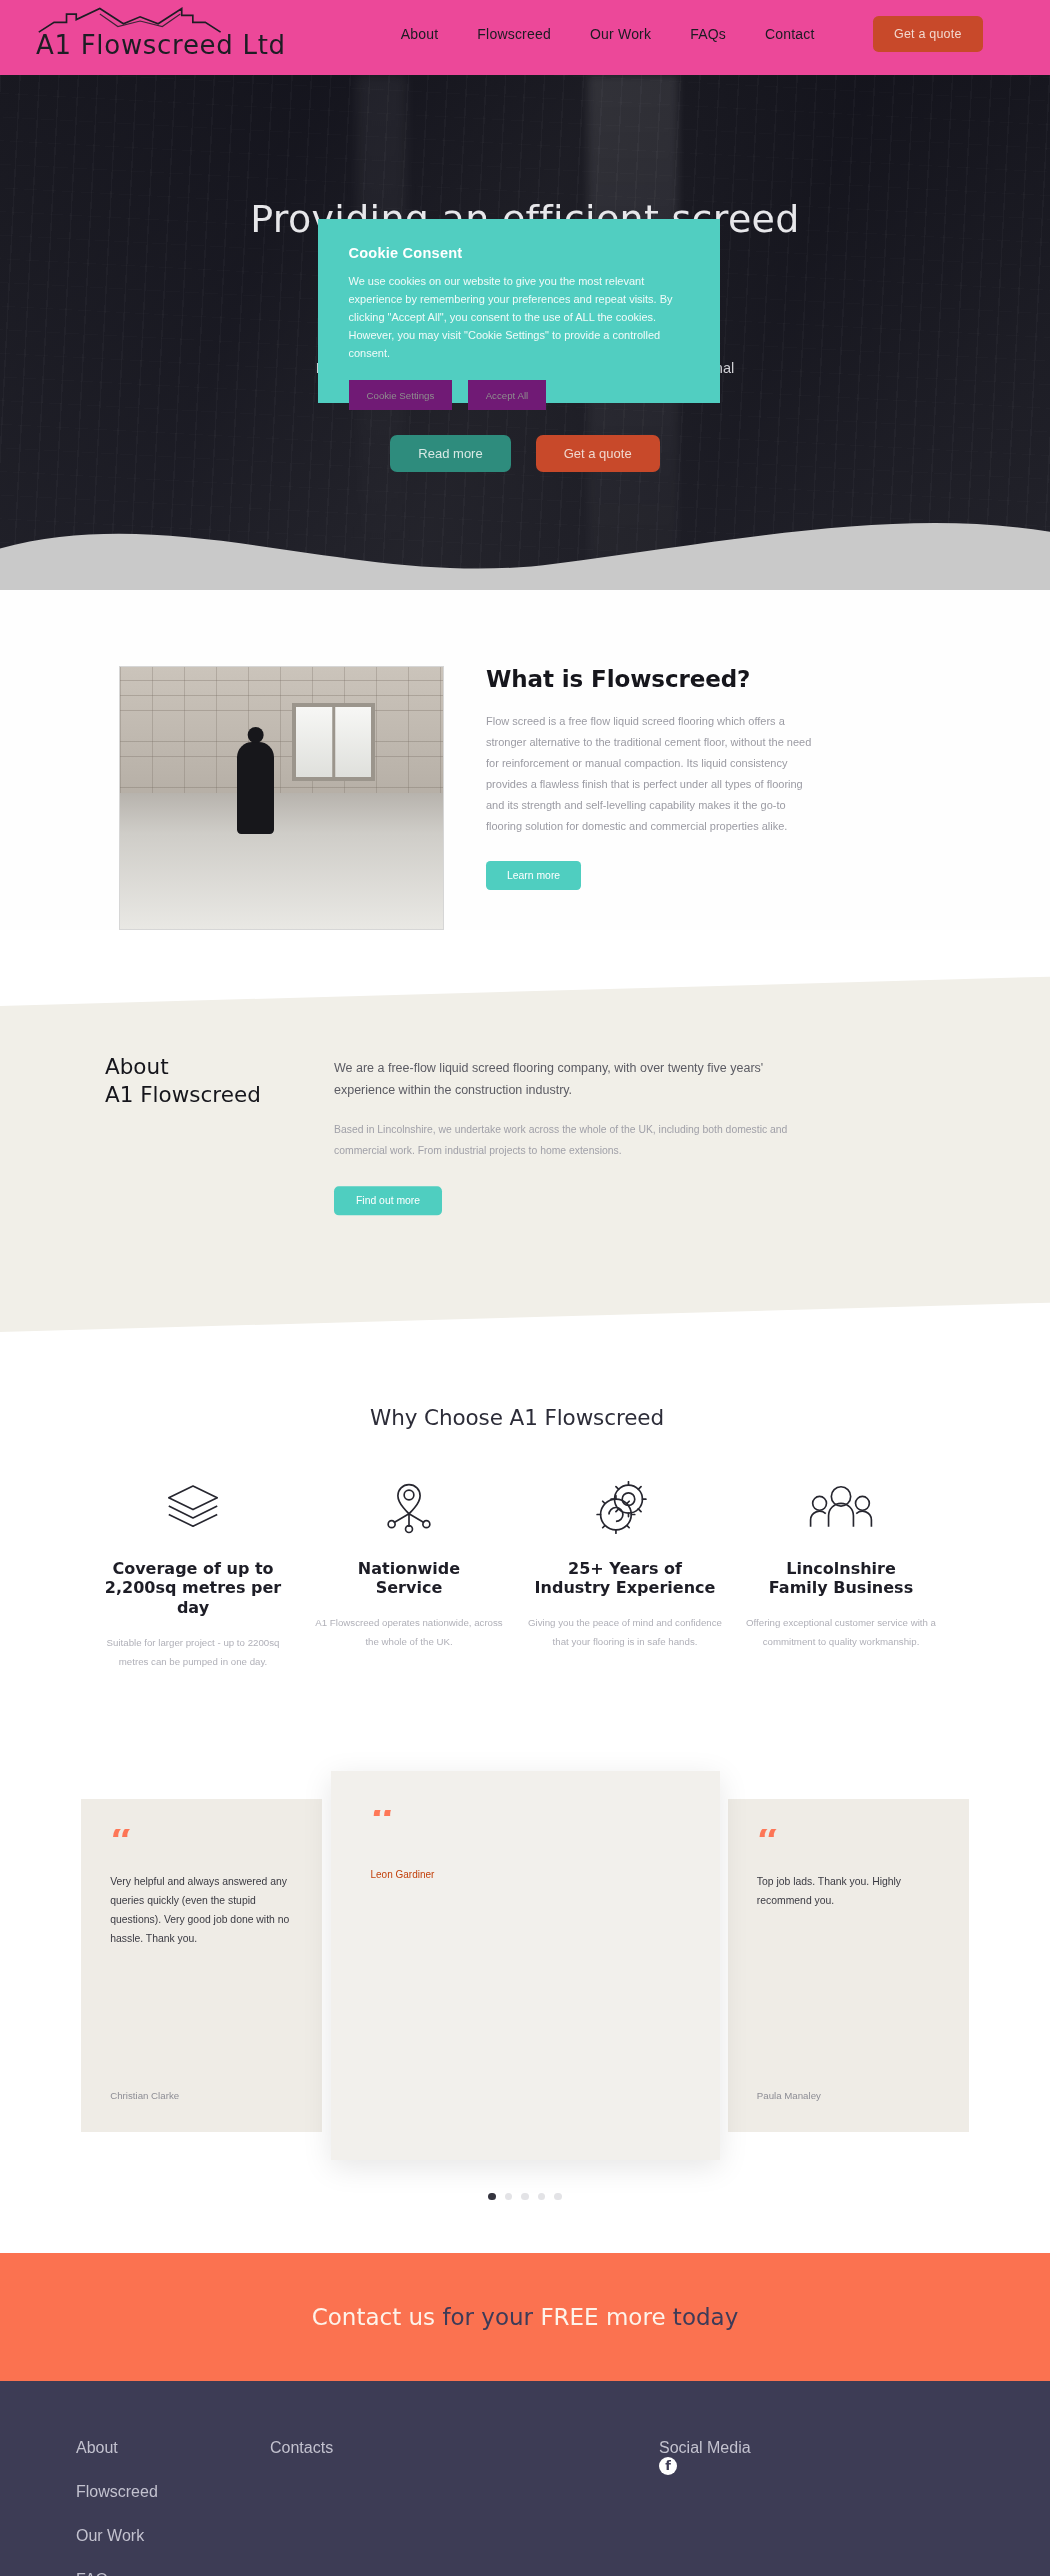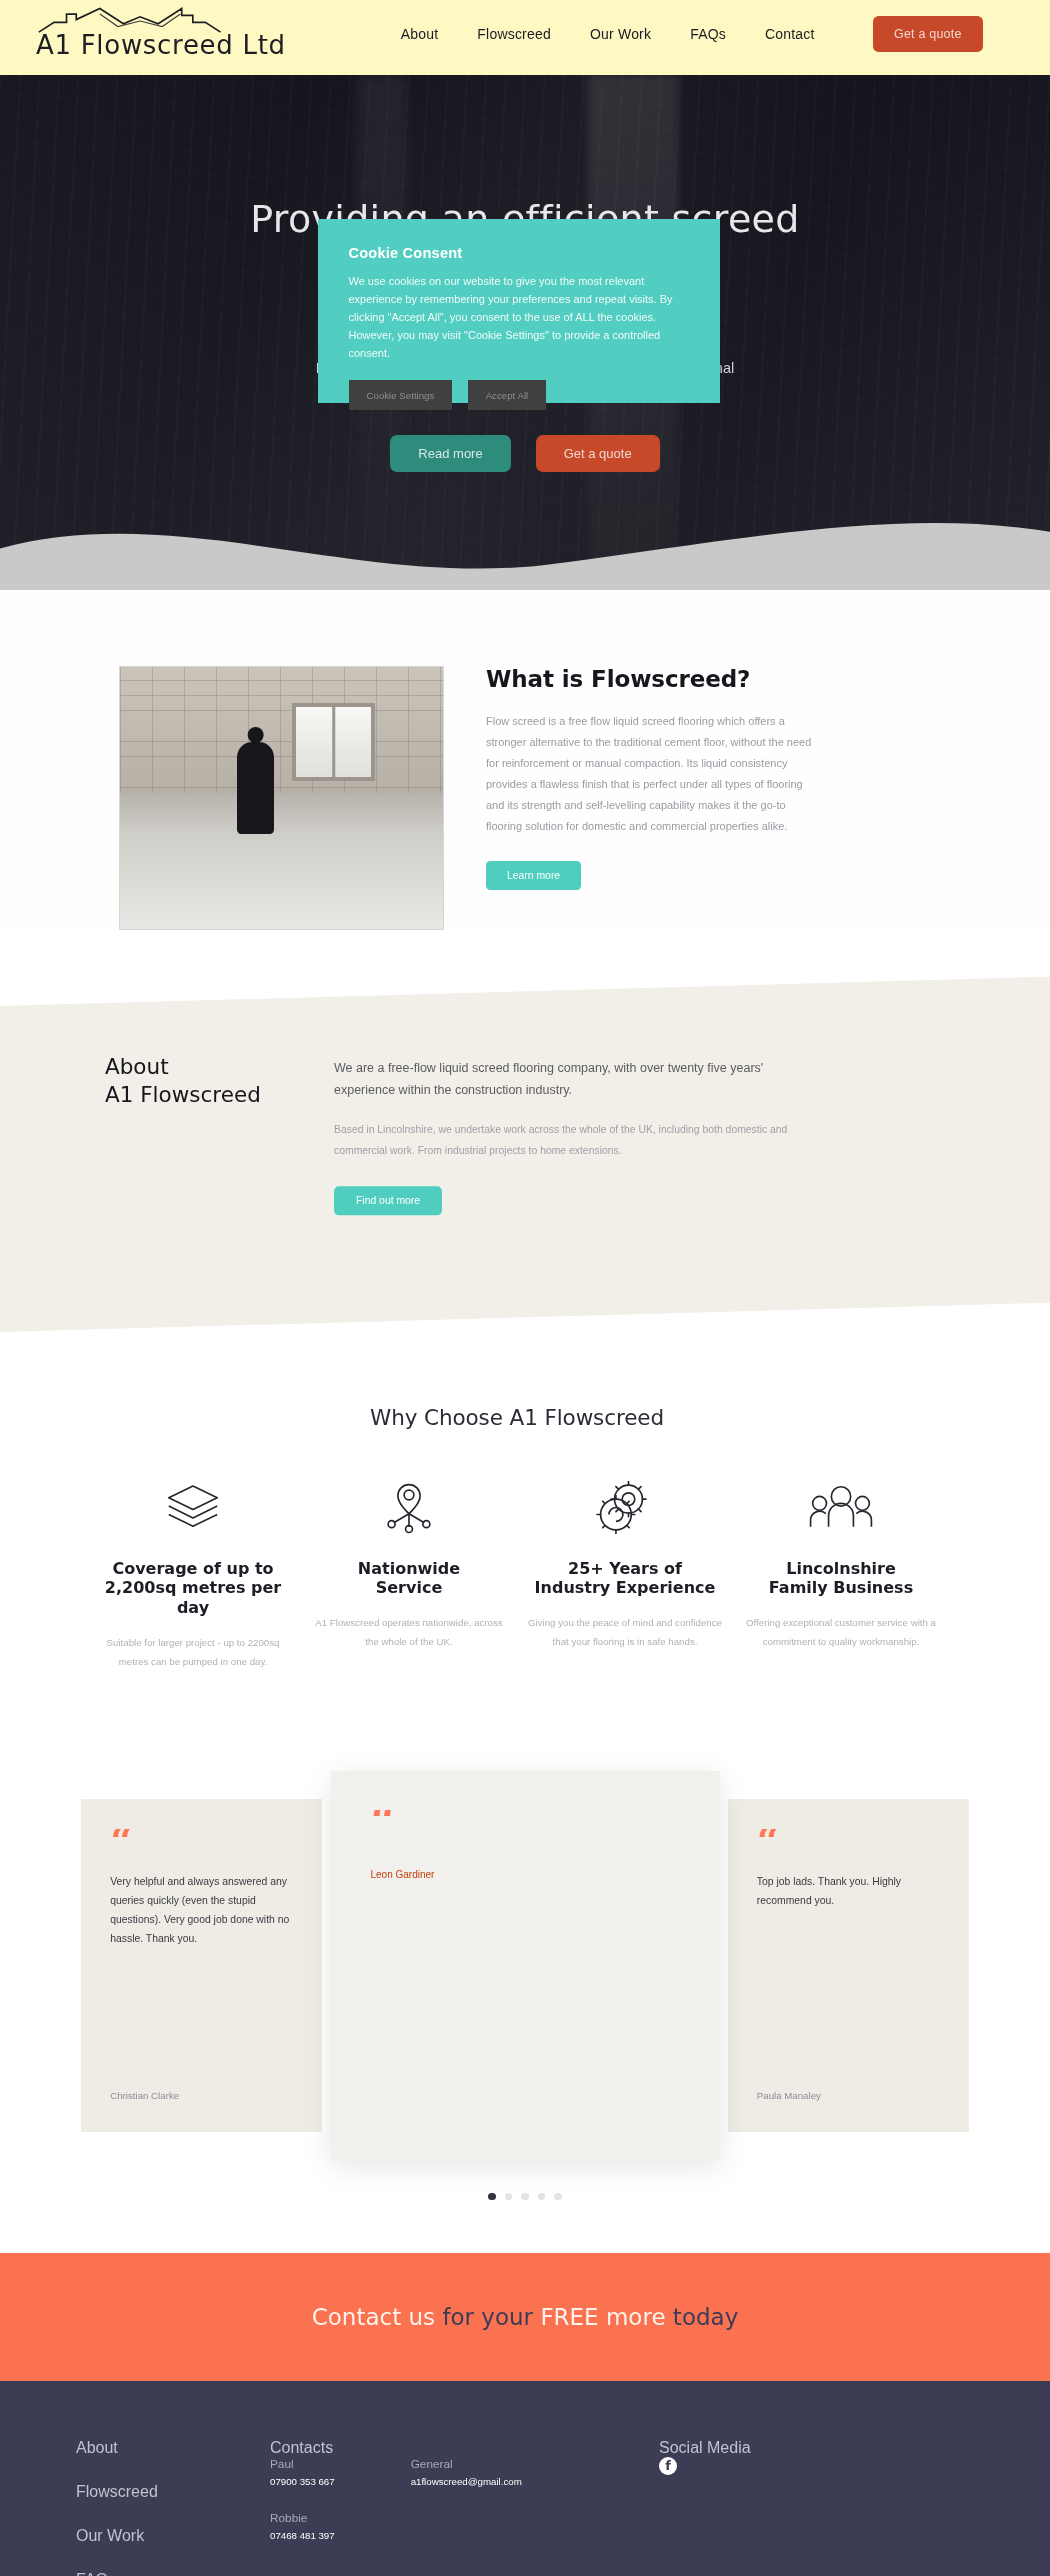--- a/index.html
+++ b/index.html
@@ -8,21 +8,21 @@
     font-family: "Liberation Sans", sans-serif;
     background: #ffffff;
     color: #2b2b38;
     -webkit-font-smoothing: antialiased;
   }
   .page { width: 1050px; position: relative; overflow: hidden; }
 
   
   .nav {
     height: 75px;
-    background: #fef9c3;
+    background: #ec4899;
     display: flex;
     align-items: center;
     padding: 0 28px 8px 36px;
     position: relative;
     z-index: 30;
   }
   .brand { display: flex; flex-direction: column; align-items: flex-start; }
   .brand-roof { width: 229px; height: 28px; display: block; }
   .brand-name {
     font-size: 26px; letter-spacing: 0.7px; color: #1d1d24;
@@ -106,21 +106,21 @@
   }
   .cookie h3 {
     font-size: 14.6px; color: #ffffff; font-weight: 600; letter-spacing: 0.2px;
   }
   .cookie p {
     margin-top: 11px; font-size: 11px; line-height: 18px;
     color: #f1fbf9; font-weight: 300;
   }
   .cookie-btns { margin-top: 18px; display: flex; gap: 15.3px; }
   .cookie-btn {
-    background: #404040; border: none; color: #8e8e8e;
+    background: #701a75; border: none; color: #8e8e8e;
     font-size: 9.7px; padding: 9.7px 18px; cursor: pointer;
   }
 
   
   .whatis {
     display: flex; gap: 0; padding: 76px 0 0 0;
     background: #fefefe; position: relative;
   }
   .whatis-imgwrap { width: 486px; display: flex; justify-content: flex-end; padding-right: 42px; }
   .room-photo {
@@ -505,38 +505,20 @@
       <div class="fcol-nav">
         <a>About</a>
         <a>Flowscreed</a>
         <a>Our Work</a>
         <a>FAQs</a>
 
       </div>
 
       <div class="fcol-contacts">
         <div class="fcol-title">Contacts</div>
-        <div class="contact-rows">
-          <div class="contact-stack">
-            <div class="contact-block">
-              <div class="contact-label">Paul</div>
-              <div class="contact-value">07900 353 667</div>
-            </div>
-            <div class="contact-block">
-              <div class="contact-label">Robbie</div>
-              <div class="contact-value">07468 481 397</div>
-            </div>
-          </div>
-          <div class="contact-stack">
-            <div class="contact-block">
-              <div class="contact-label">General</div>
-              <div class="contact-value">a1flowscreed@gmail.com</div>
-            </div>
-          </div>
-        </div>
       </div>
 
       <div class="fcol-social">
         <div class="fcol-title">Social Media</div>
         <div class="fb-icon">f</div>
       </div>
     </div>
 
   </div>
 

